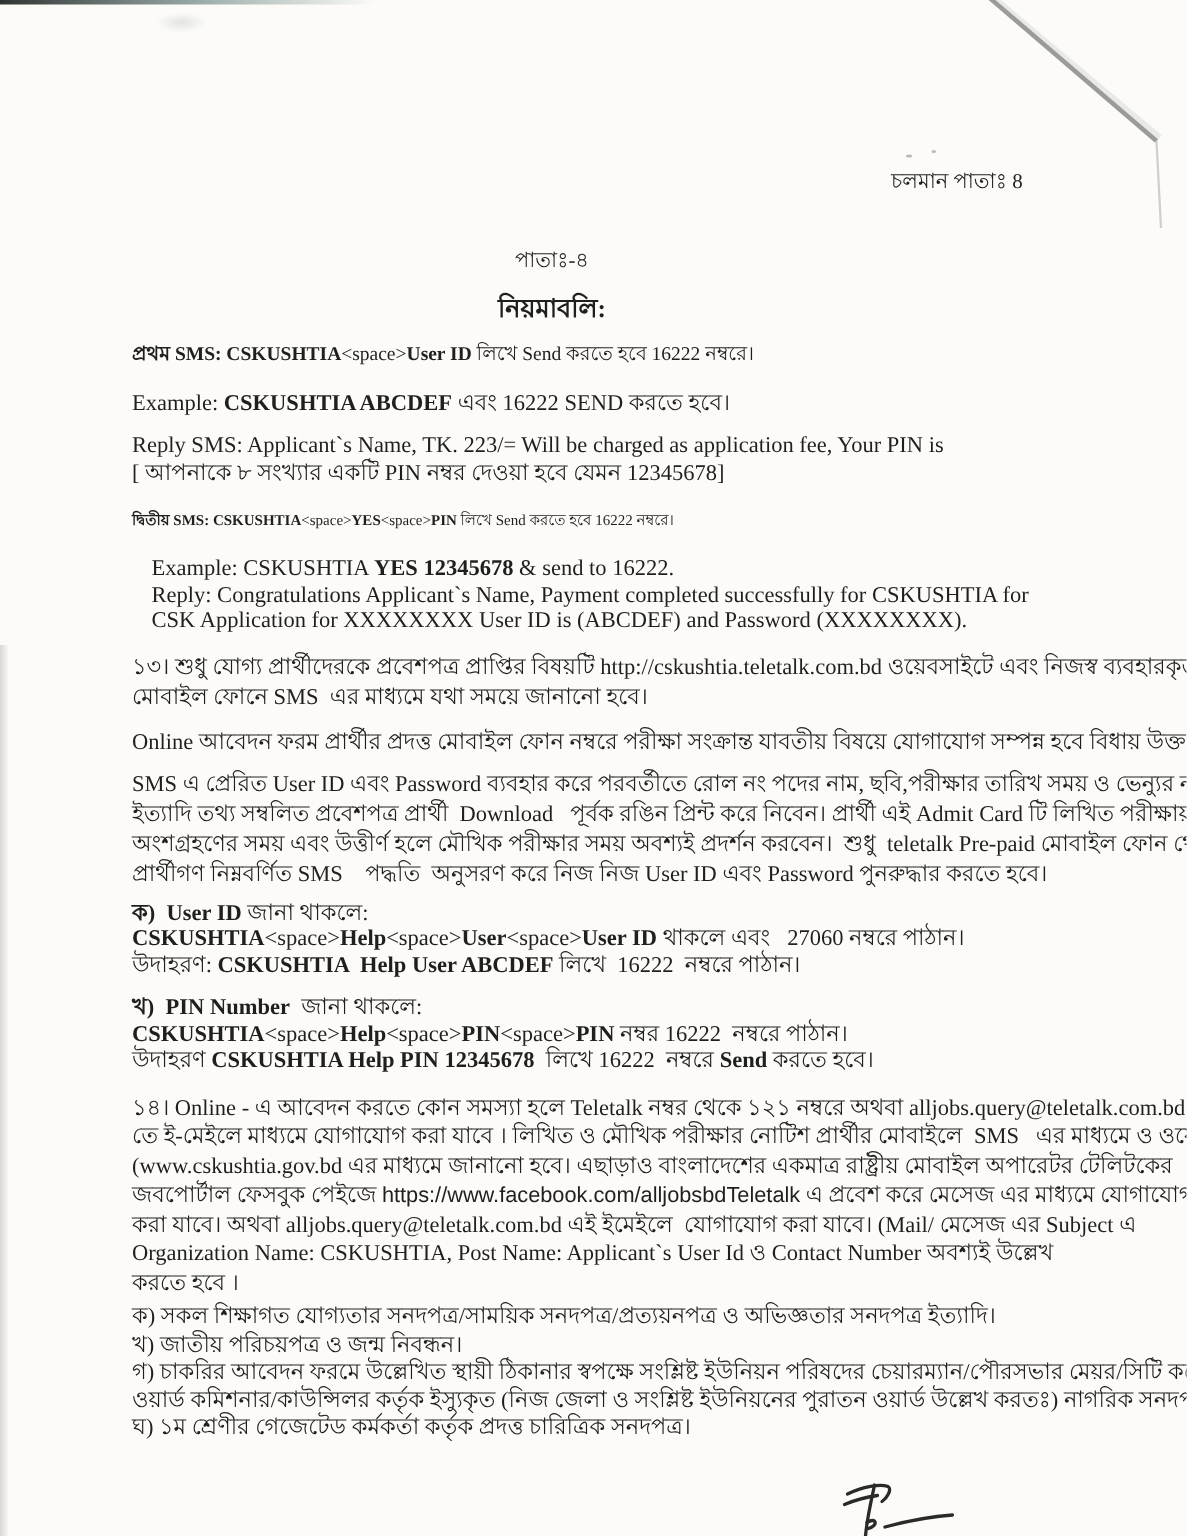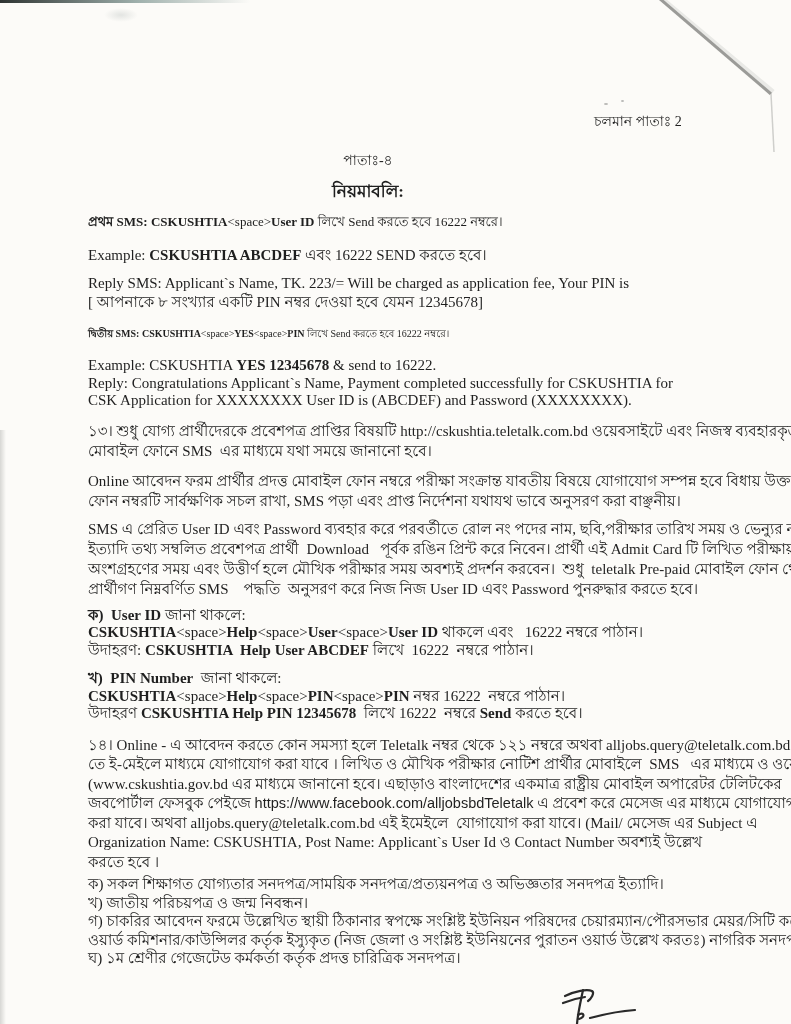--- a/index.html
+++ b/index.html
@@ -29,36 +29,36 @@
   .speck.s1{left:604px;top:103px;width:4px;height:2px;}
   .speck.s2{left:621px;top:100px;width:3px;height:2px;}
   .fold-svg{position:absolute;top:0;right:0;width:140px;height:160px;}
   .signature-svg{position:absolute;left:545px;top:975px;width:120px;height:49px;}
 
   .running-header{
     position:absolute;top:113px;left:594px;
     font-size:14px;line-height:18px;white-space:pre;
   }
 
-  .content{position:absolute;left:88px;top:0;width:640px;}
+  .content{position:absolute;left:88px;top:14px;width:640px;}
   .block{font-size:15px;line-height:20px;}
   .block.center{width:560px;text-align:center;}
   .tline{white-space:pre;}
   .bold{font-weight:bold;}
   .und{}
   .sans{font-family:"Liberation Sans","DejaVu Sans",sans-serif;font-size:14.5px;text-align:right;}
 
   
   #b-page-number-label{margin-top:152px;font-size:14px;line-height:18px;}
   #b-rules-title{margin-top:12px;font-size:17px;line-height:20px;}
   #b-para-first-sms{margin-top:10px;font-size:13px;}
   #b-para-first-sms-example{margin-top:13px;}
   #b-para-first-sms-reply{margin-top:9px;line-height:18.5px;}
   #b-para-second-sms{margin-top:13px;font-size:10px;}
-  #b-para-second-sms-example{margin-top:13px;line-height:17.5px;}
+  #b-para-second-sms-example{margin-top:13px;line-height:17.5px;margin-left:13px;}
   #b-para-clause-13{margin-top:11px;}
   #b-para-online-contact{margin-top:10px;}
   #b-para-admit-card{margin-top:8px;}
   #b-para-userid-recovery{margin-top:8px;line-height:17.5px;}
   #b-para-pin-recovery{margin-top:11px;line-height:17.5px;}
   #b-para-clause-14{margin-top:13px;line-height:19.5px;}
   #b-list-required-documents{margin-top:3px;line-height:18.5px;}
 </style>
 </head>
 <body>
@@ -70,21 +70,21 @@
   <div class="scan-left-edge"></div>
   <div class="speck s1"></div>
   <div class="speck s2"></div>
 
   <svg class="fold-svg" viewBox="0 0 140 160" aria-hidden="true">
     <line x1="10" y1="-2" x2="122" y2="92" stroke="#e9e9e6" stroke-width="5"></line>
     <line x1="8" y1="-2" x2="120" y2="94" stroke="#9b9b98" stroke-width="3"></line>
     <line x1="120" y1="94" x2="123" y2="152" stroke="#cfcfcc" stroke-width="1.5"></line>
   </svg>
 
-  <div class="running-header">চলমান পাতাঃ 2</div>
+  <div class="running-header">চলমান পাতাঃ 8</div>
 
   <div class="content">
       <div class="block center" id="b-page-number-label">
         <div class="tline"><span class="">পাতাঃ-৪</span></div>
       </div>
       <div class="block center" id="b-rules-title">
         <div class="tline"><span class="bold ">নিয়মাবলি:</span></div>
       </div>
       <div class="block" id="b-para-first-sms">
         <div class="tline"><span class="bold ">প্রথম SMS: </span><span class="bold ">CSKUSHTIA</span><span class="">&lt;space&gt;</span><span class="bold ">User ID</span><span class=""> লিখে Send করতে হবে 16222 নম্বরে।</span></div>
@@ -103,31 +103,30 @@
         <div class="tline"><span class="">Example: CSKUSHTIA </span><span class="bold ">YES 12345678</span><span class=""> &amp; send to 16222.</span></div>
         <div class="tline"><span class="">Reply: Congratulations Applicant`s Name, Payment completed successfully for CSKUSHTIA for</span></div>
         <div class="tline"><span class="">CSK Application for XXXXXXXX User ID is (ABCDEF) and Password (XXXXXXXX).</span></div>
       </div>
       <div class="block" id="b-para-clause-13">
         <div class="tline"><span class="">১৩। শুধু যোগ্য প্রার্থীদেরকে প্রবেশপত্র প্রাপ্তির বিষয়টি </span><span class="und ">http://cskushtia.teletalk.com.bd</span><span class=""> ওয়েবসাইটে এবং নিজস্ব ব্যবহারকৃত</span></div>
         <div class="tline"><span class="">মোবাইল ফোনে SMS  এর মাধ্যমে যথা সময়ে জানানো হবে।</span></div>
       </div>
       <div class="block" id="b-para-online-contact">
         <div class="tline"><span class="">Online আবেদন ফরম প্রার্থীর প্রদত্ত মোবাইল ফোন নম্বরে পরীক্ষা সংক্রান্ত যাবতীয় বিষয়ে যোগাযোগ সম্পন্ন হবে বিধায় উক্ত মোবাইল</span></div>
-        <div class="tline"><span class="">ফোন নম্বরটি সার্বক্ষণিক সচল রাখা, SMS পড়া এবং প্রাপ্ত নির্দেশনা যথাযথ ভাবে অনুসরণ করা বাঞ্ছনীয়।</span></div>
       </div>
       <div class="block" id="b-para-admit-card">
         <div class="tline"><span class="">SMS এ প্রেরিত User ID এবং Password ব্যবহার করে পরবর্তীতে রোল নং পদের নাম, ছবি,পরীক্ষার তারিখ সময় ও ভেন্যুর নাম</span></div>
         <div class="tline"><span class="">ইত্যাদি তথ্য সম্বলিত প্রবেশপত্র প্রার্থী  Download   পূর্বক রঙিন প্রিন্ট করে নিবেন। প্রার্থী এই Admit Card টি লিখিত পরীক্ষায়</span></div>
         <div class="tline"><span class="">অংশগ্রহণের সময় এবং উত্তীর্ণ হলে মৌখিক পরীক্ষার সময় অবশ্যই প্রদর্শন করবেন।  শুধু  teletalk Pre-paid মোবাইল ফোন থেকে</span></div>
         <div class="tline"><span class="">প্রার্থীগণ নিম্নবর্ণিত SMS    পদ্ধতি  অনুসরণ করে নিজ নিজ User ID এবং Password পুনরুদ্ধার করতে হবে।</span></div>
       </div>
       <div class="block" id="b-para-userid-recovery">
         <div class="tline"><span class="bold ">ক)  </span><span class="bold ">User ID </span><span class="">জানা থাকলে:</span></div>
-        <div class="tline"><span class="bold ">CSKUSHTIA</span><span class="">&lt;space&gt;</span><span class="bold ">Help</span><span class="">&lt;space&gt;</span><span class="bold ">User</span><span class="">&lt;space&gt;</span><span class="bold ">User ID</span><span class=""> থাকলে এবং   16222 নম্বরে পাঠান।</span></div>
+        <div class="tline"><span class="bold ">CSKUSHTIA</span><span class="">&lt;space&gt;</span><span class="bold ">Help</span><span class="">&lt;space&gt;</span><span class="bold ">User</span><span class="">&lt;space&gt;</span><span class="bold ">User ID</span><span class=""> থাকলে এবং   27060 নম্বরে পাঠান।</span></div>
         <div class="tline"><span class="">উদাহরণ: </span><span class="bold ">CSKUSHTIA  Help User ABCDEF</span><span class=""> লিখে  16222  নম্বরে পাঠান।</span></div>
       </div>
       <div class="block" id="b-para-pin-recovery">
         <div class="tline"><span class="bold ">খ)  </span><span class="bold ">PIN Number</span><span class="">  জানা থাকলে:</span></div>
         <div class="tline"><span class="bold ">CSKUSHTIA</span><span class="">&lt;space&gt;</span><span class="bold ">Help</span><span class="">&lt;space&gt;</span><span class="bold ">PIN</span><span class="">&lt;space&gt;</span><span class="bold ">PIN</span><span class=""> নম্বর 16222  নম্বরে পাঠান।</span></div>
         <div class="tline"><span class="">উদাহরণ </span><span class="bold ">CSKUSHTIA Help PIN 12345678</span><span class="">  লিখে 16222  নম্বরে </span><span class="bold ">Send</span><span class=""> করতে হবে।</span></div>
       </div>
       <div class="block" id="b-para-clause-14">
         <div class="tline"><span class="">১৪। Online - এ আবেদন করতে কোন সমস্যা হলে Teletalk নম্বর থেকে ১২১ নম্বরে অথবা </span><span class="und ">alljobs.query@teletalk.com.bd</span></div>
         <div class="tline"><span class="">তে ই-মেইলে মাধ্যমে যোগাযোগ করা যাবে । লিখিত ও মৌখিক পরীক্ষার নোটিশ প্রার্থীর মোবাইলে  SMS   এর মাধ্যমে ও ওয়েবসাইট</span></div>

